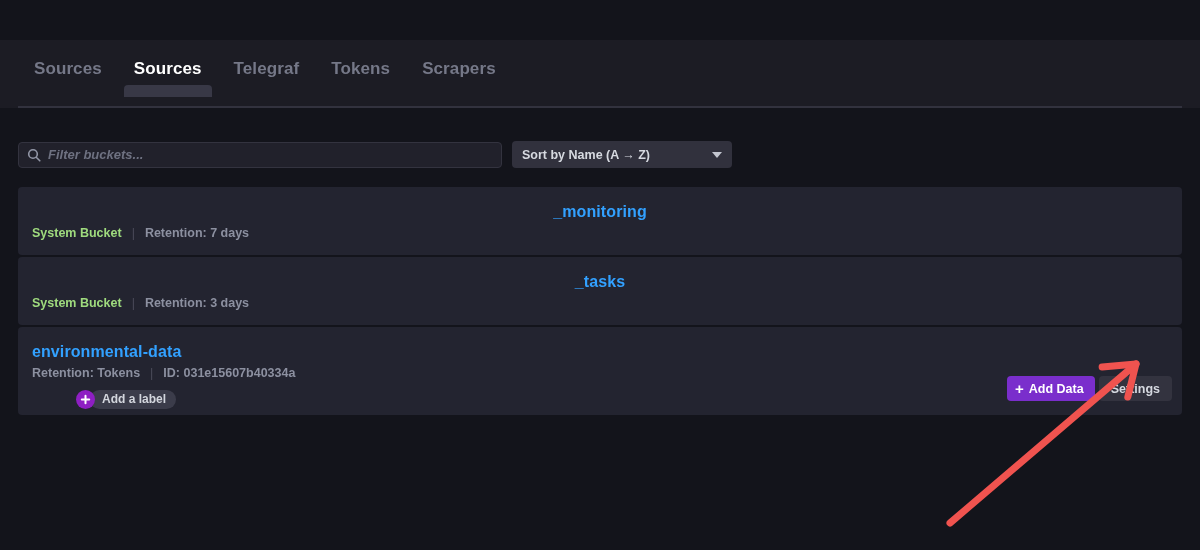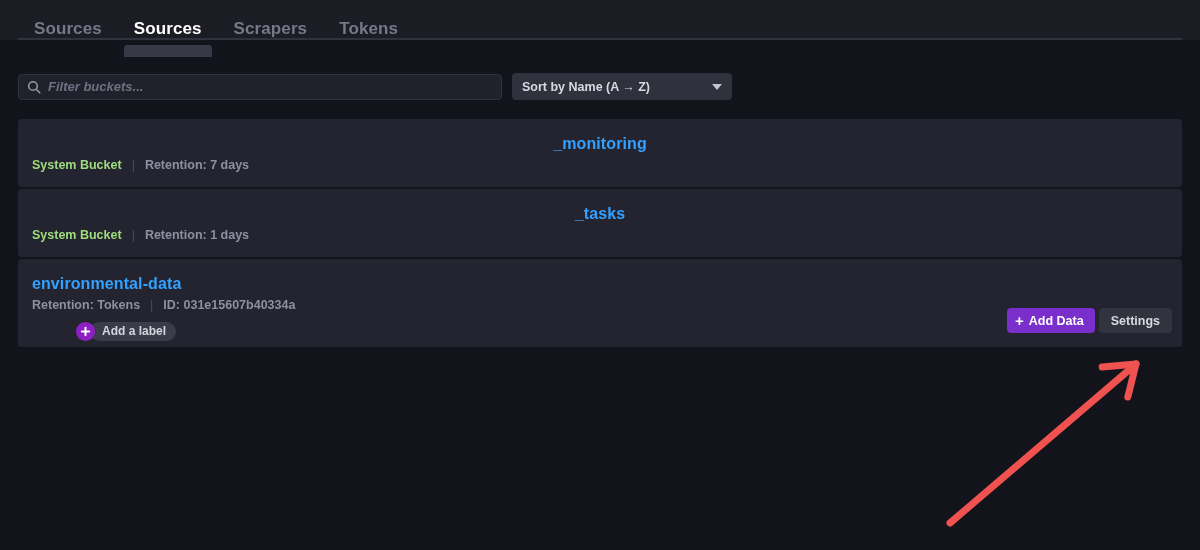--- a/index.html
+++ b/index.html
@@ -13,23 +13,24 @@
   body {
     background: #13141b;
     font-family: "Liberation Sans", sans-serif;
     color: #c6cad3;
     position: relative;
   }
 
   
   .nav-bar {
     position: relative;
-    height: 40px;
+    height: 68px;
     width: 1200px;
     background: #1c1c24;
+    margin-top: 40px;
   }
   .nav-tabs {
     display: flex;
     align-items: center;
     height: 57px;
     padding-left: 18px;
     gap: 0px;
   }
   .nav-tab {
     position: relative;
@@ -283,24 +284,27 @@
 
 <div class="nav-bar">
   <div class="nav-tabs">
     <div class="nav-tab">
       <span>Sources</span>
     </div>
     <div class="nav-tab active">
       <span>Sources</span>
     </div>
     <div class="nav-tab">
-      <span>Scrapers</span>
+      <span>Telegraf</span>
     </div>
     <div class="nav-tab">
       <span>Tokens</span>
+    </div>
+    <div class="nav-tab">
+      <span>Scrapers</span>
     </div>
   </div>
   <div class="nav-divider"></div>
 </div>
 
 <div class="filter-row">
 
   <div class="search-box">
     <span class="search-icon">
       <svg width="14" height="14" viewBox="0 0 14 14">
@@ -327,21 +331,21 @@
       <span class="meta-sep">|</span>
       <span class="meta-text">Retention: 7 days</span>
     </div>
   </div>
 
   <div class="bucket-card system">
     <a class="bucket-name">_tasks</a>
     <div class="bucket-meta">
       <span class="meta-system">System Bucket</span>
       <span class="meta-sep">|</span>
-      <span class="meta-text">Retention: 1 days</span>
+      <span class="meta-text">Retention: 3 days</span>
     </div>
   </div>
 
   <div class="bucket-card user">
     <a class="bucket-name">environmental-data</a>
     <div class="bucket-meta">
       <span class="meta-text">Retention: Tokens</span>
       <span class="meta-sep">|</span>
       <span class="meta-text">ID: 031e15607b40334a</span>
     </div>

